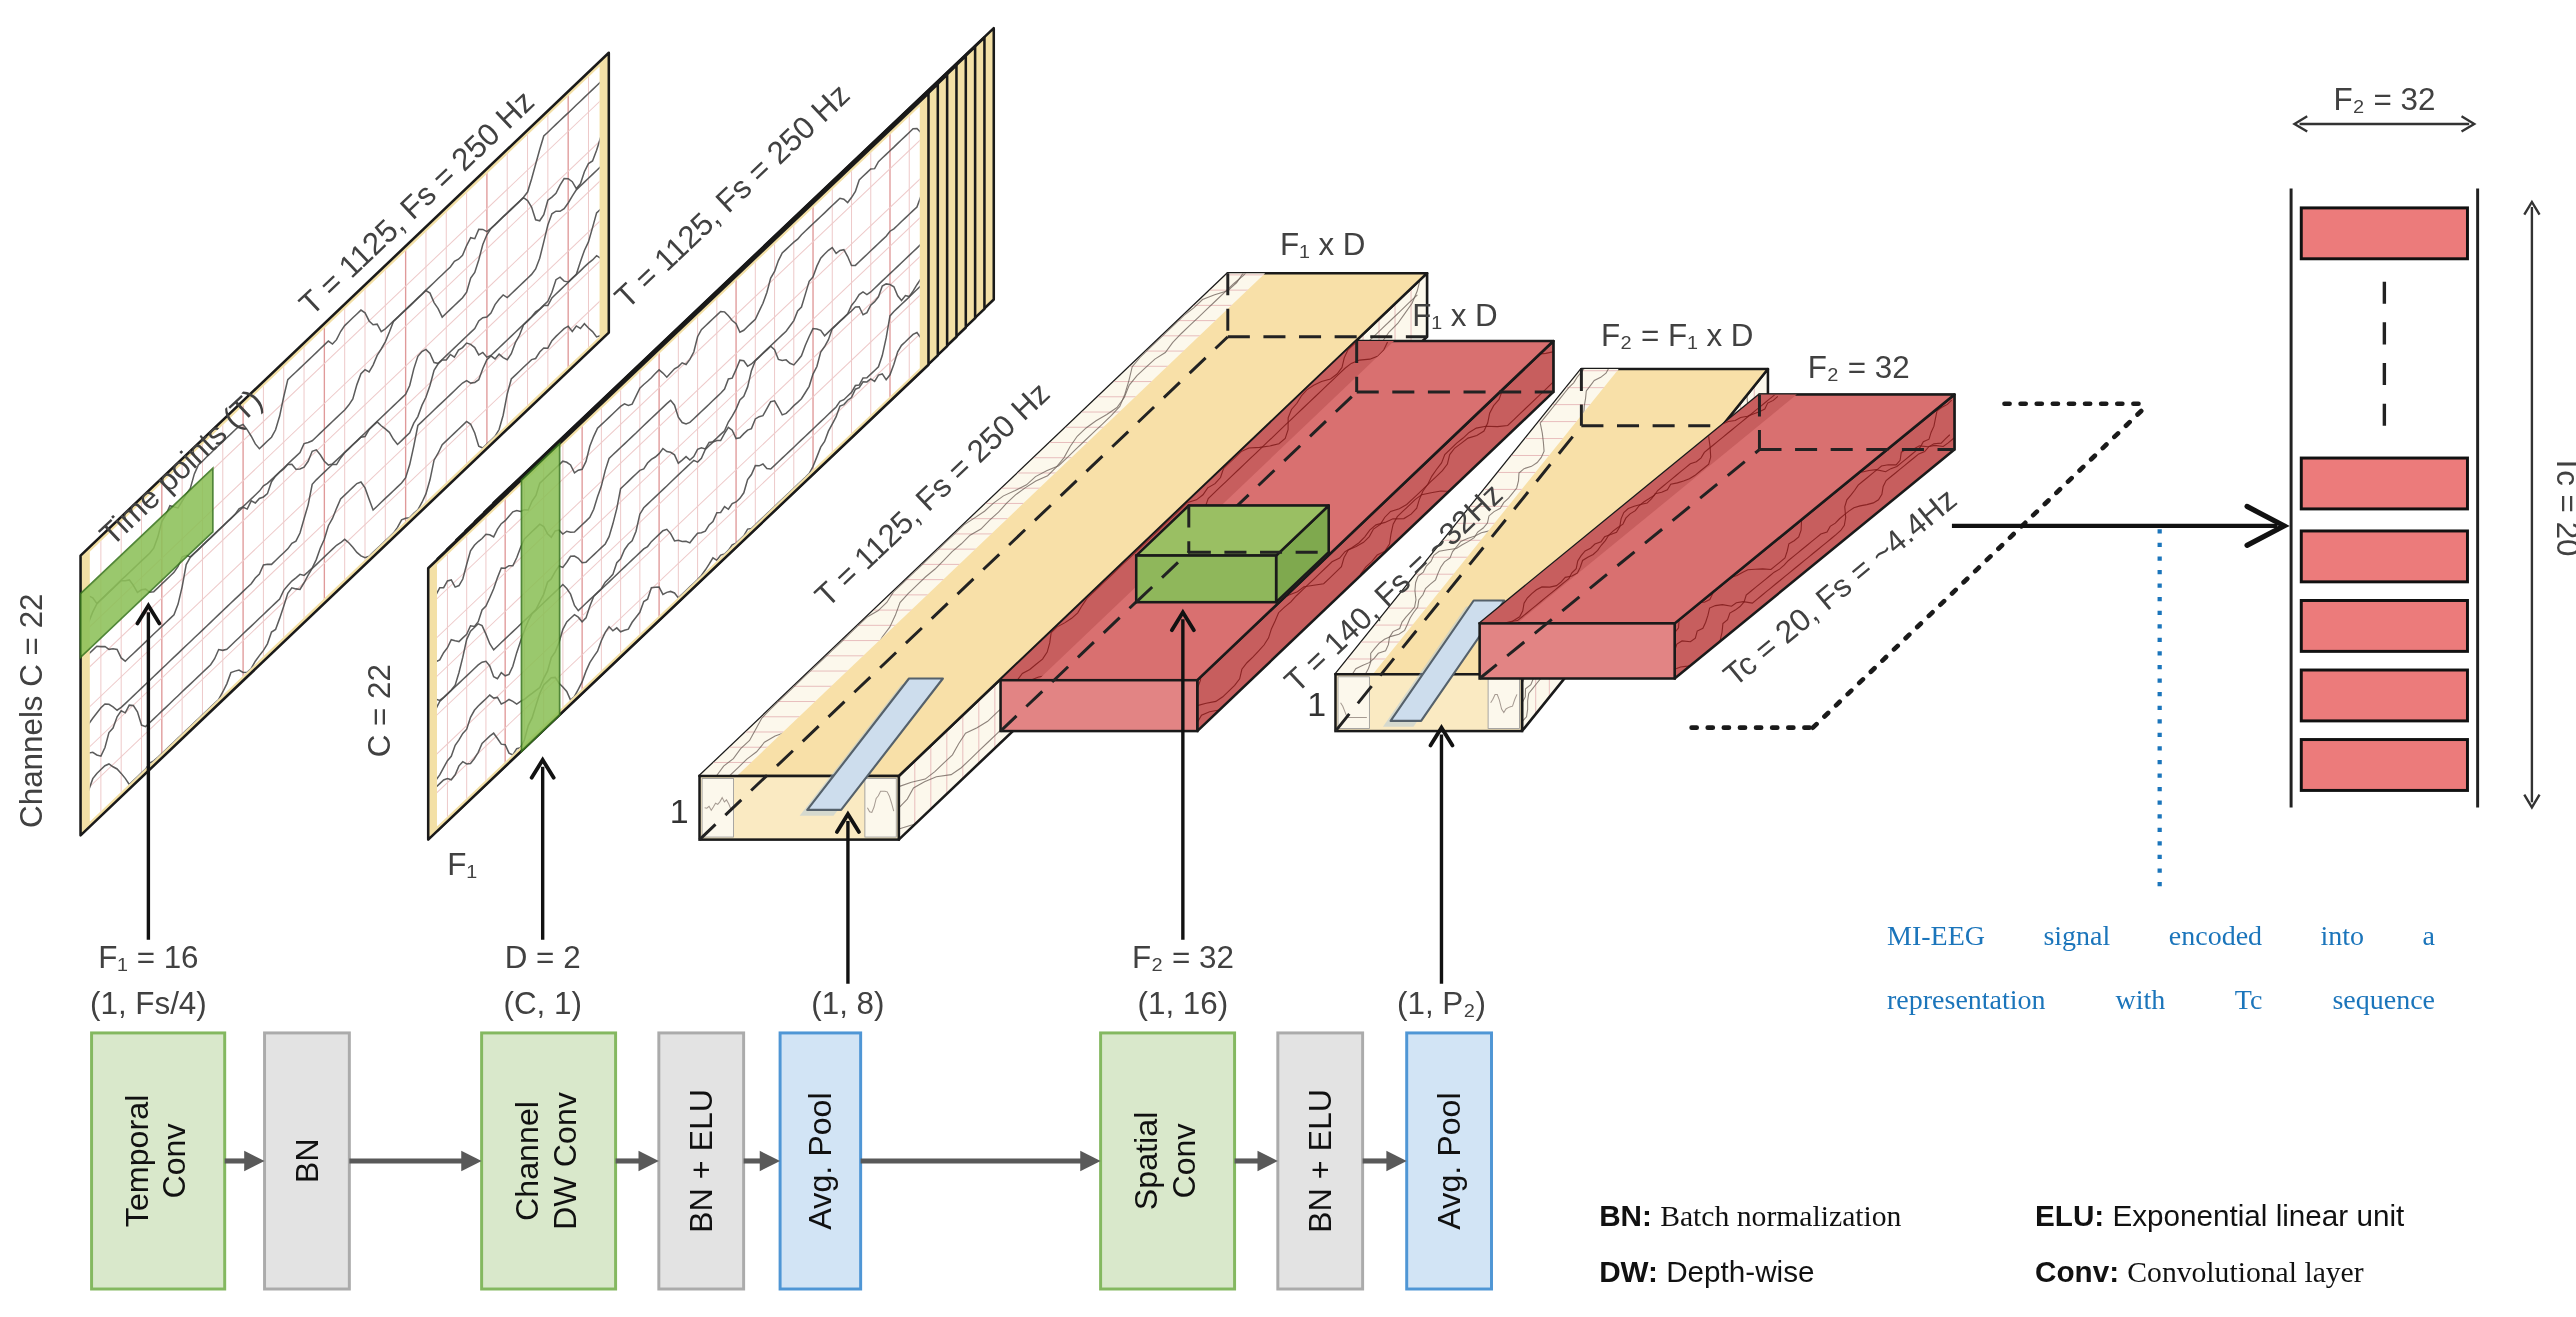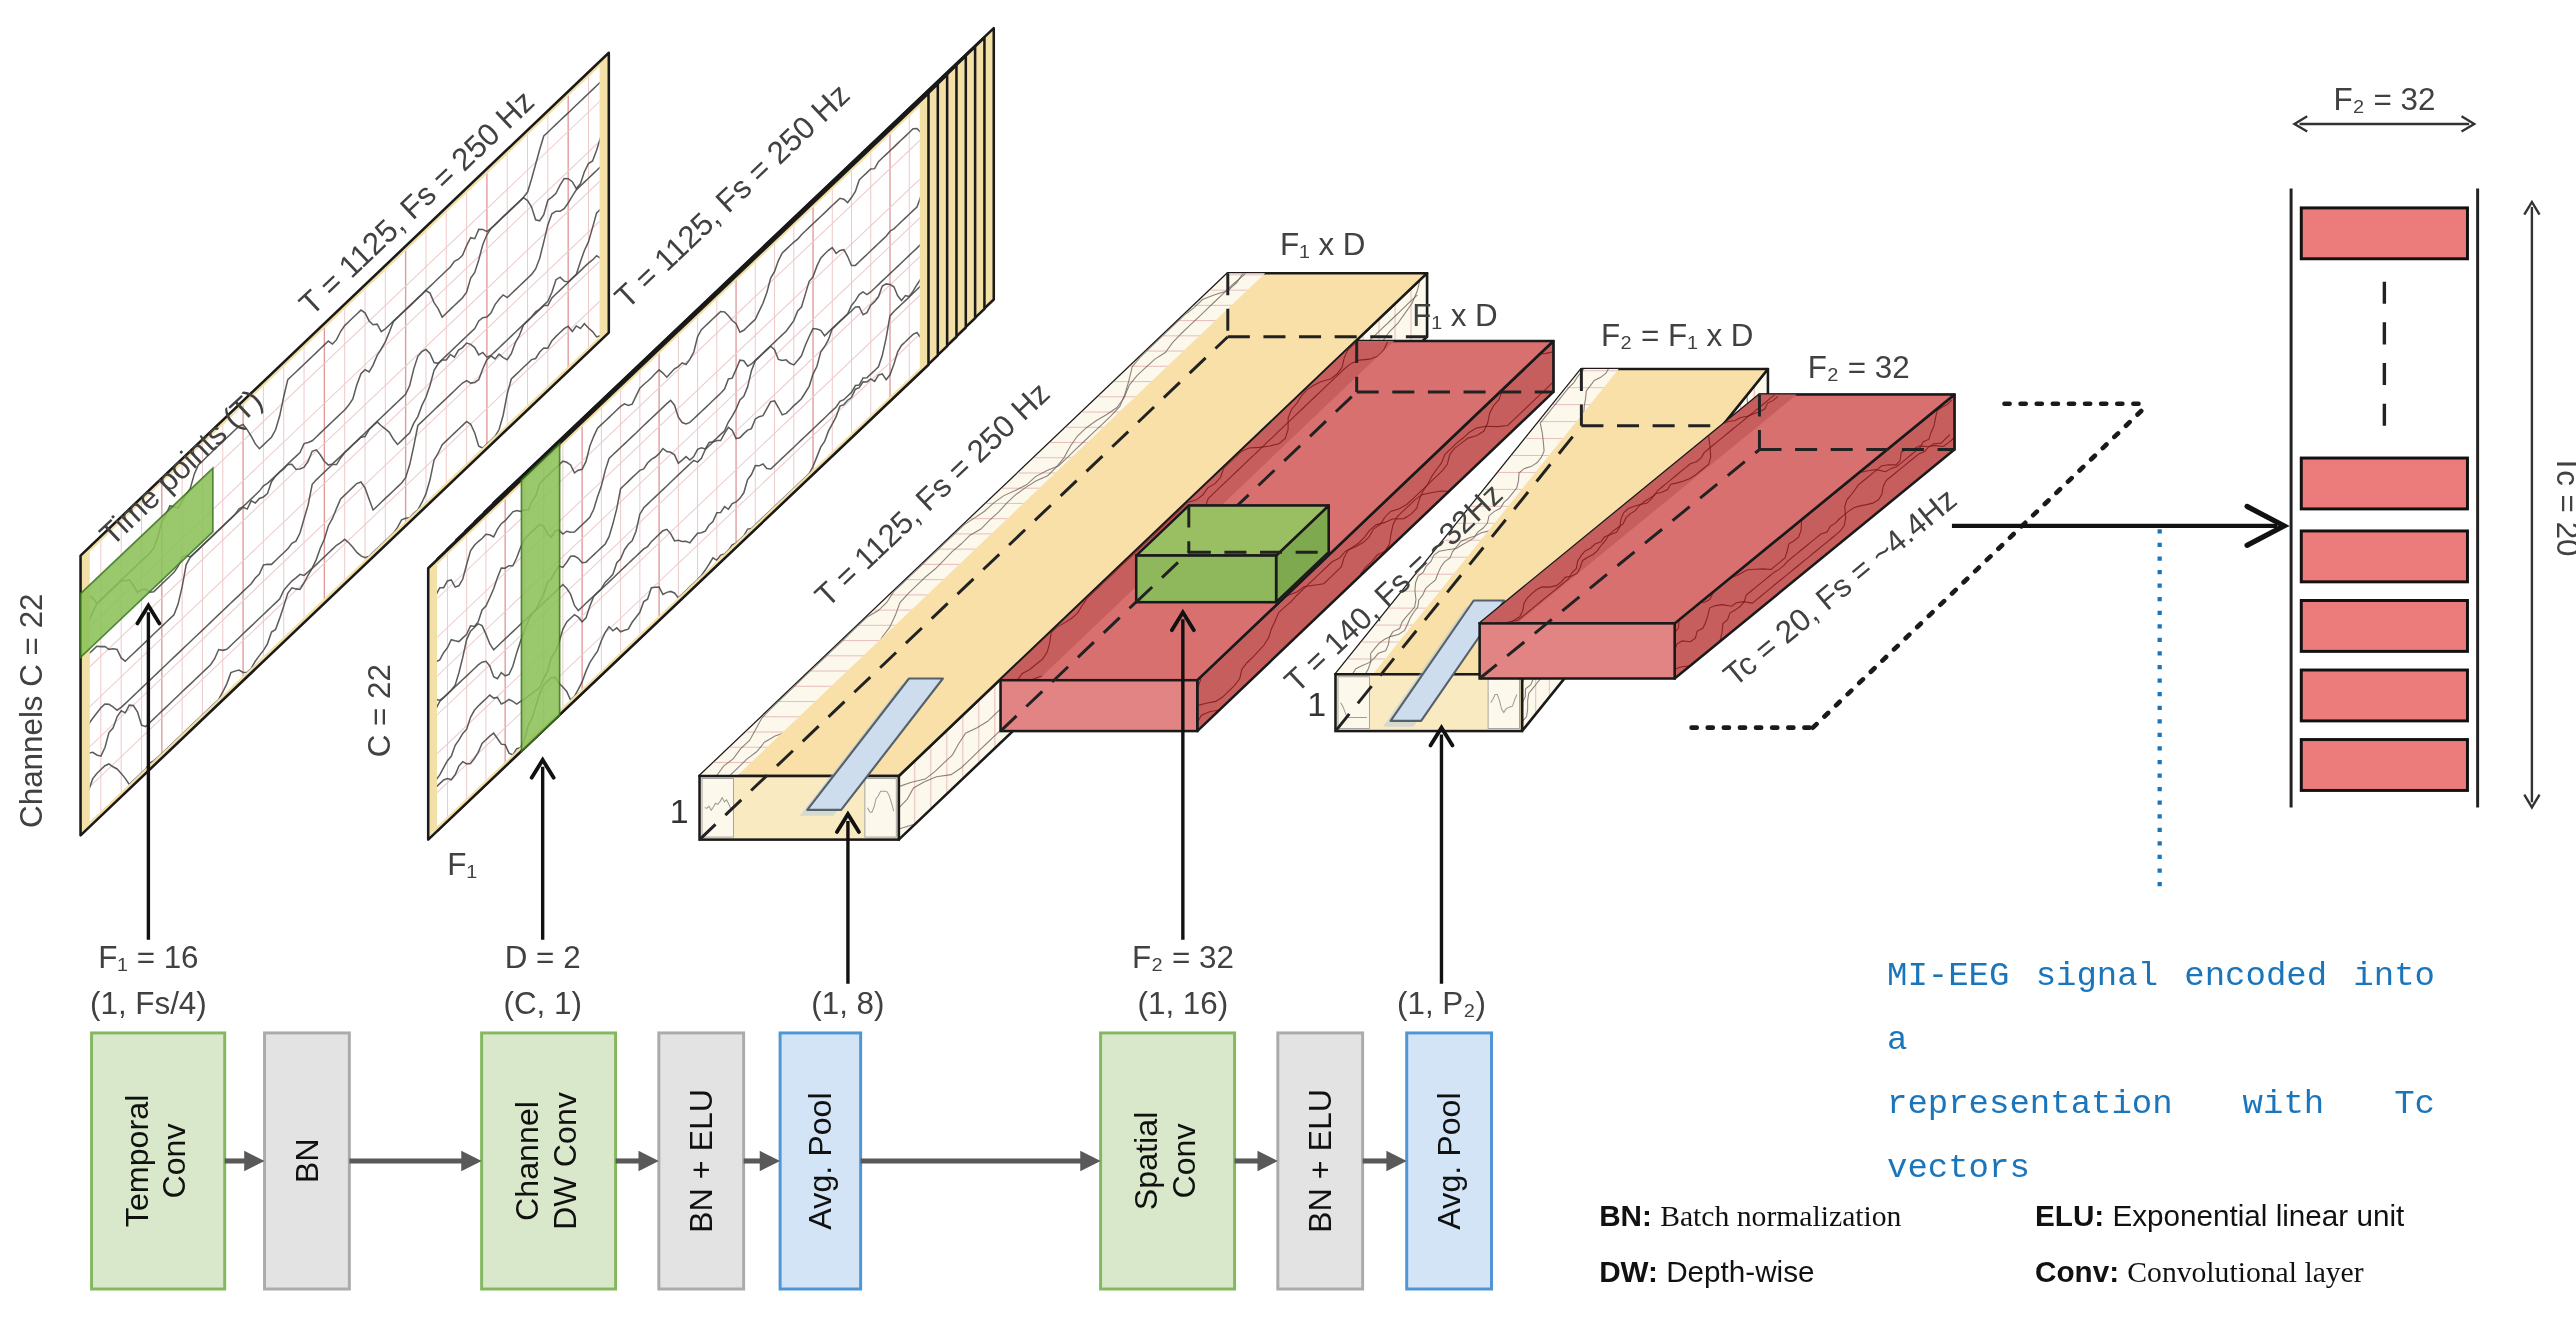--- a/index.html
+++ b/index.html
@@ -1,22 +1,22 @@
 <!DOCTYPE html>
 <html style="font-size:13.6px"><head>
 <meta charset="utf-8">
 <style>
   html,body{margin:0;padding:0;background:#ffffff;}
   .canvas{position:relative;width:2576px;height:1318px;background:#fff;overflow:hidden;
           font-family:"Liberation Sans",sans-serif;}
   svg{position:absolute;left:0;top:0;}
   .lbl{font-size:37px;fill:#414141;}
   .lbl-big{font-size:40px;fill:#333;}
-  .annotation{position:absolute;left:1887px;top:944px;width:548px;color:#1b75bb;
-              font-size:34px;line-height:64px;font-family:Liberation Mono, monospace;}
+  .annotation{position:absolute;left:1887px;top:904px;width:548px;color:#1b75bb;
+              font-size:28px;line-height:64px;font-family:Liberation Serif, serif;}
   .annotation .line{white-space:normal;}
   .annotation .just{text-align:justify;text-align-last:justify;}
 </style>
 </head>
 <body>
 
 <div class="canvas">
 <svg id="fig" width="2576" height="1318" viewBox="0 0 3038 1554">
   <defs id="defs">
         <clipPath id="clip0">
@@ -470,16 +470,16 @@
     <text class="lbl" x="2192" y="446" text-anchor="middle">F₂ = 32</text>
     <text class="lbl" transform="translate(2178,702) rotate(-39.5)" text-anchor="middle">Tc = 20,  Fs = ~4.4Hz</text>
     <text class="lbl-big" x="1564" y="844" text-anchor="end">1</text>
     <text class="lbl" x="2812" y="130" text-anchor="middle">F₂ = 32</text>
     <text class="lbl" transform="translate(3016,596) rotate(90)" text-anchor="middle">Tc = 20</text>
   </g>
 </svg>
 
 <div class="annotation" id="annotation" style="color: rgb(27, 117, 187);">
       <div class="line just">MI-EEG signal encoded into a</div>
-      <div class="line just">representation with Tc vectors</div>
+      <div class="line just">representation with Tc sequence</div>
     </div>
 </div>
 
 
 </body></html>

